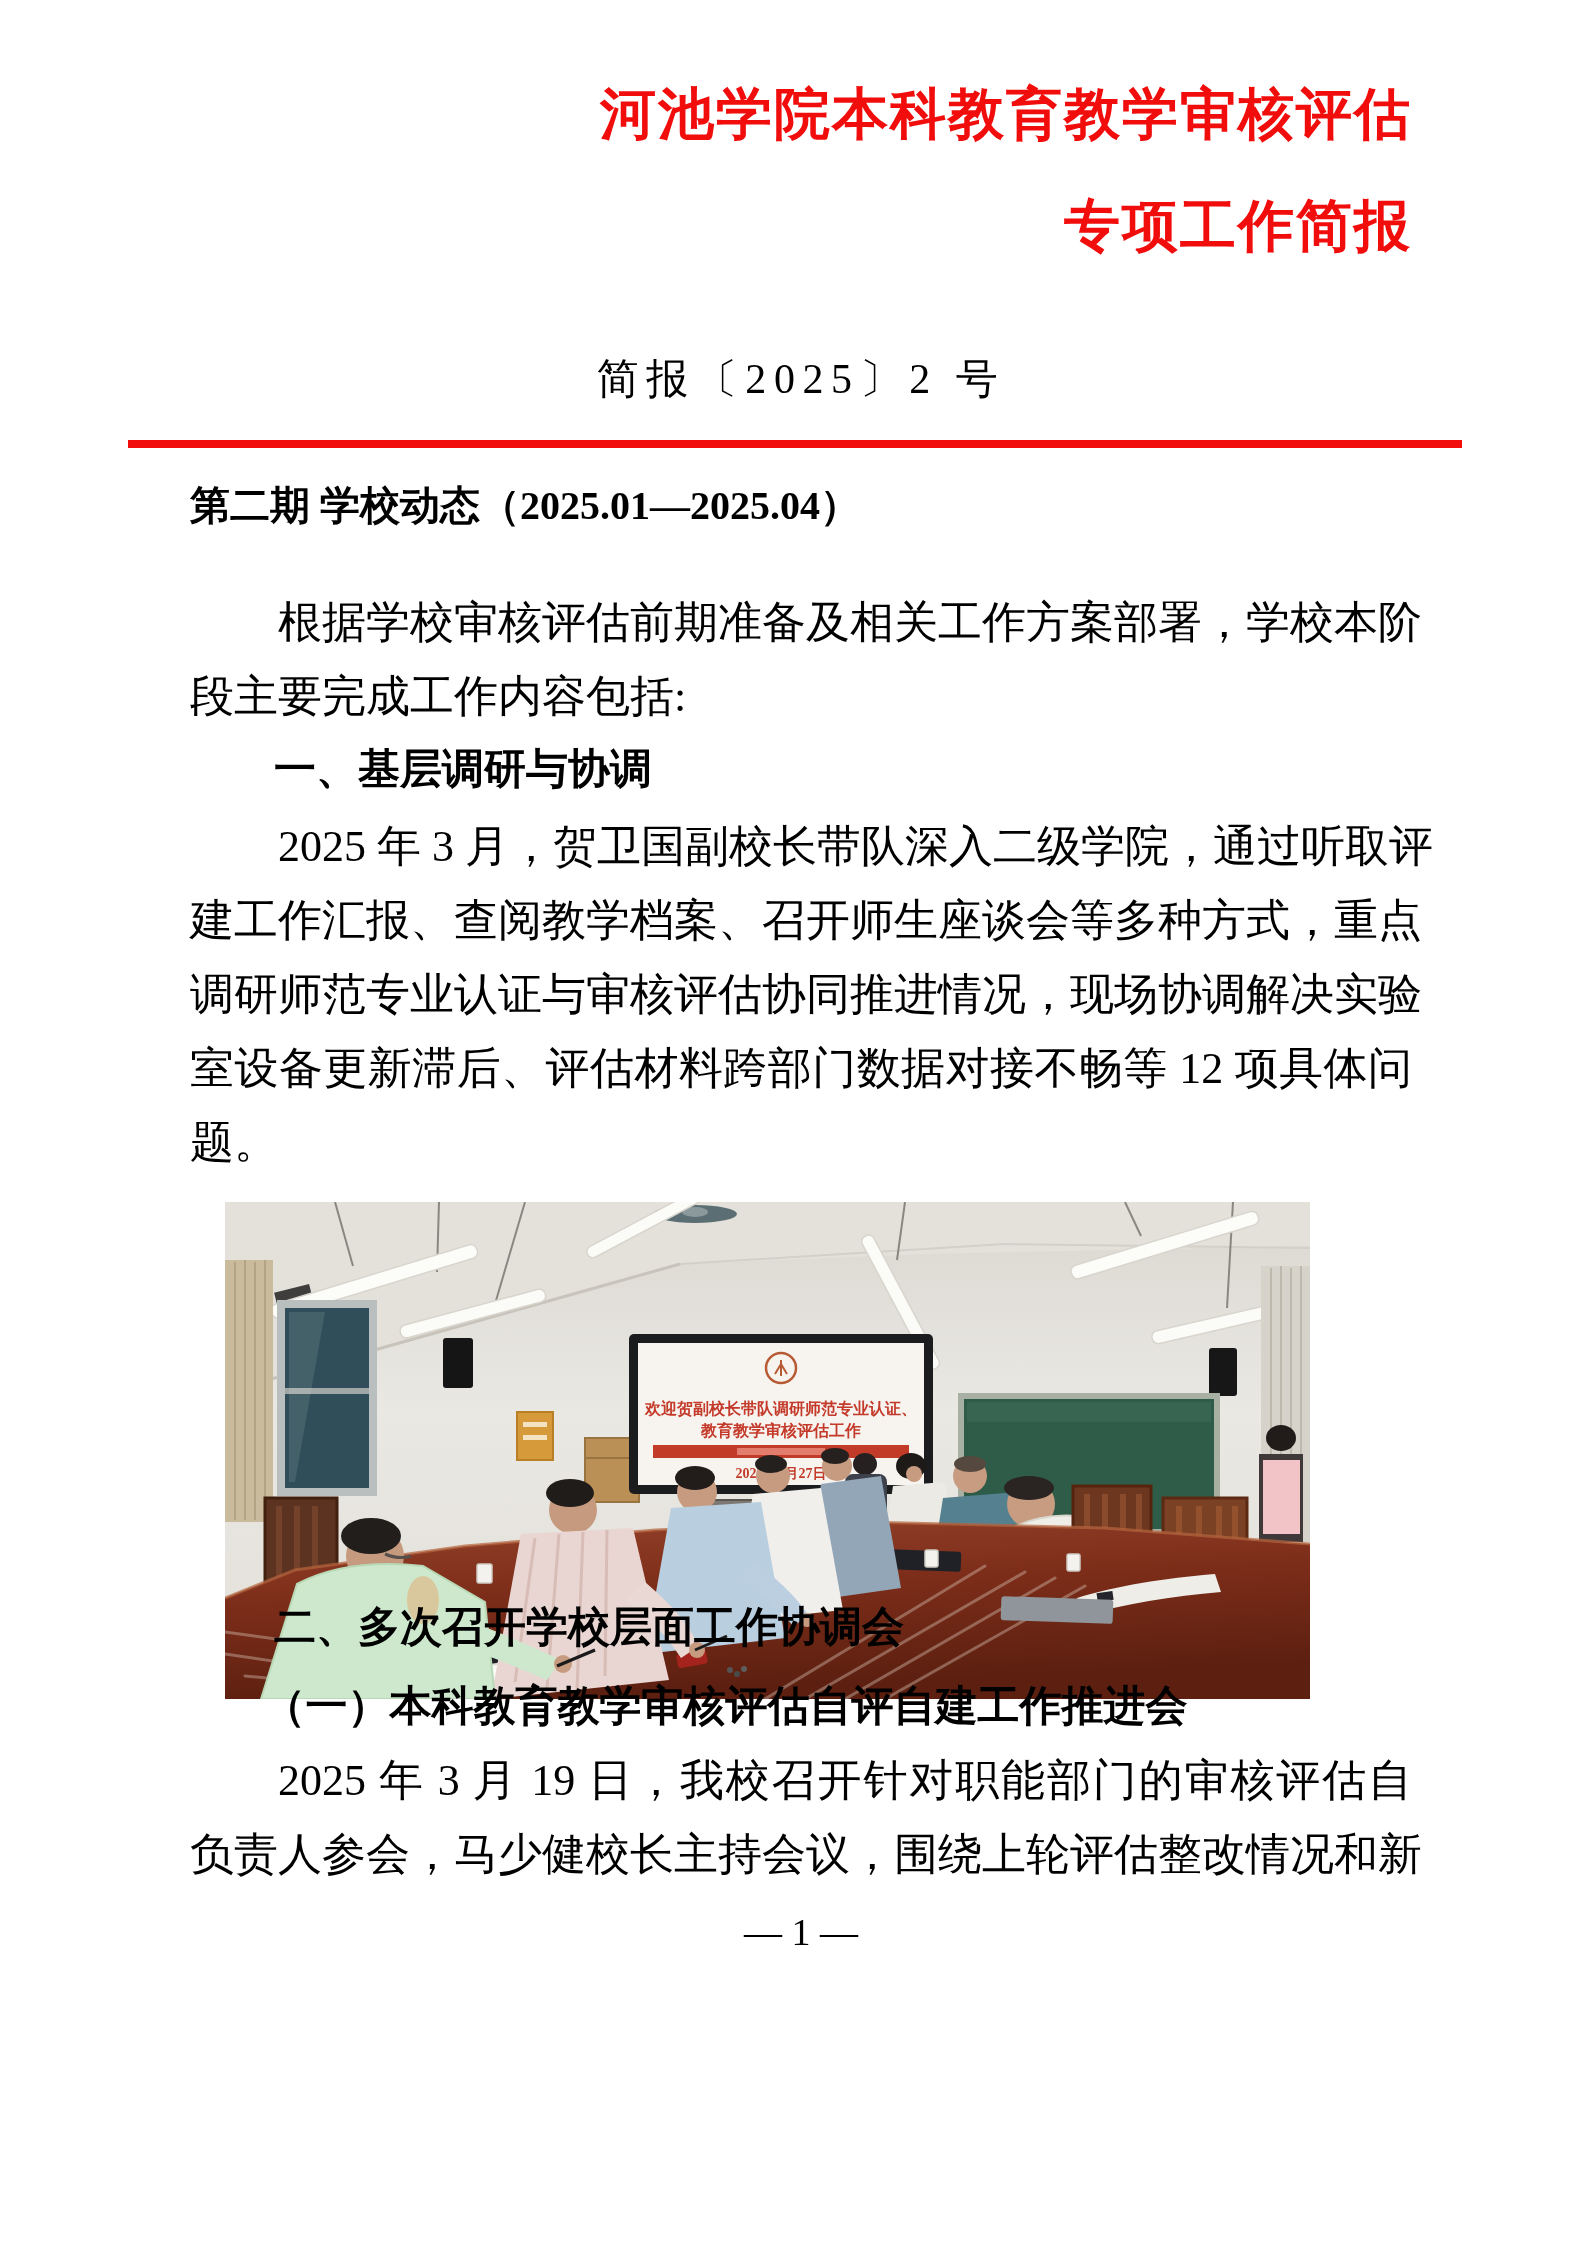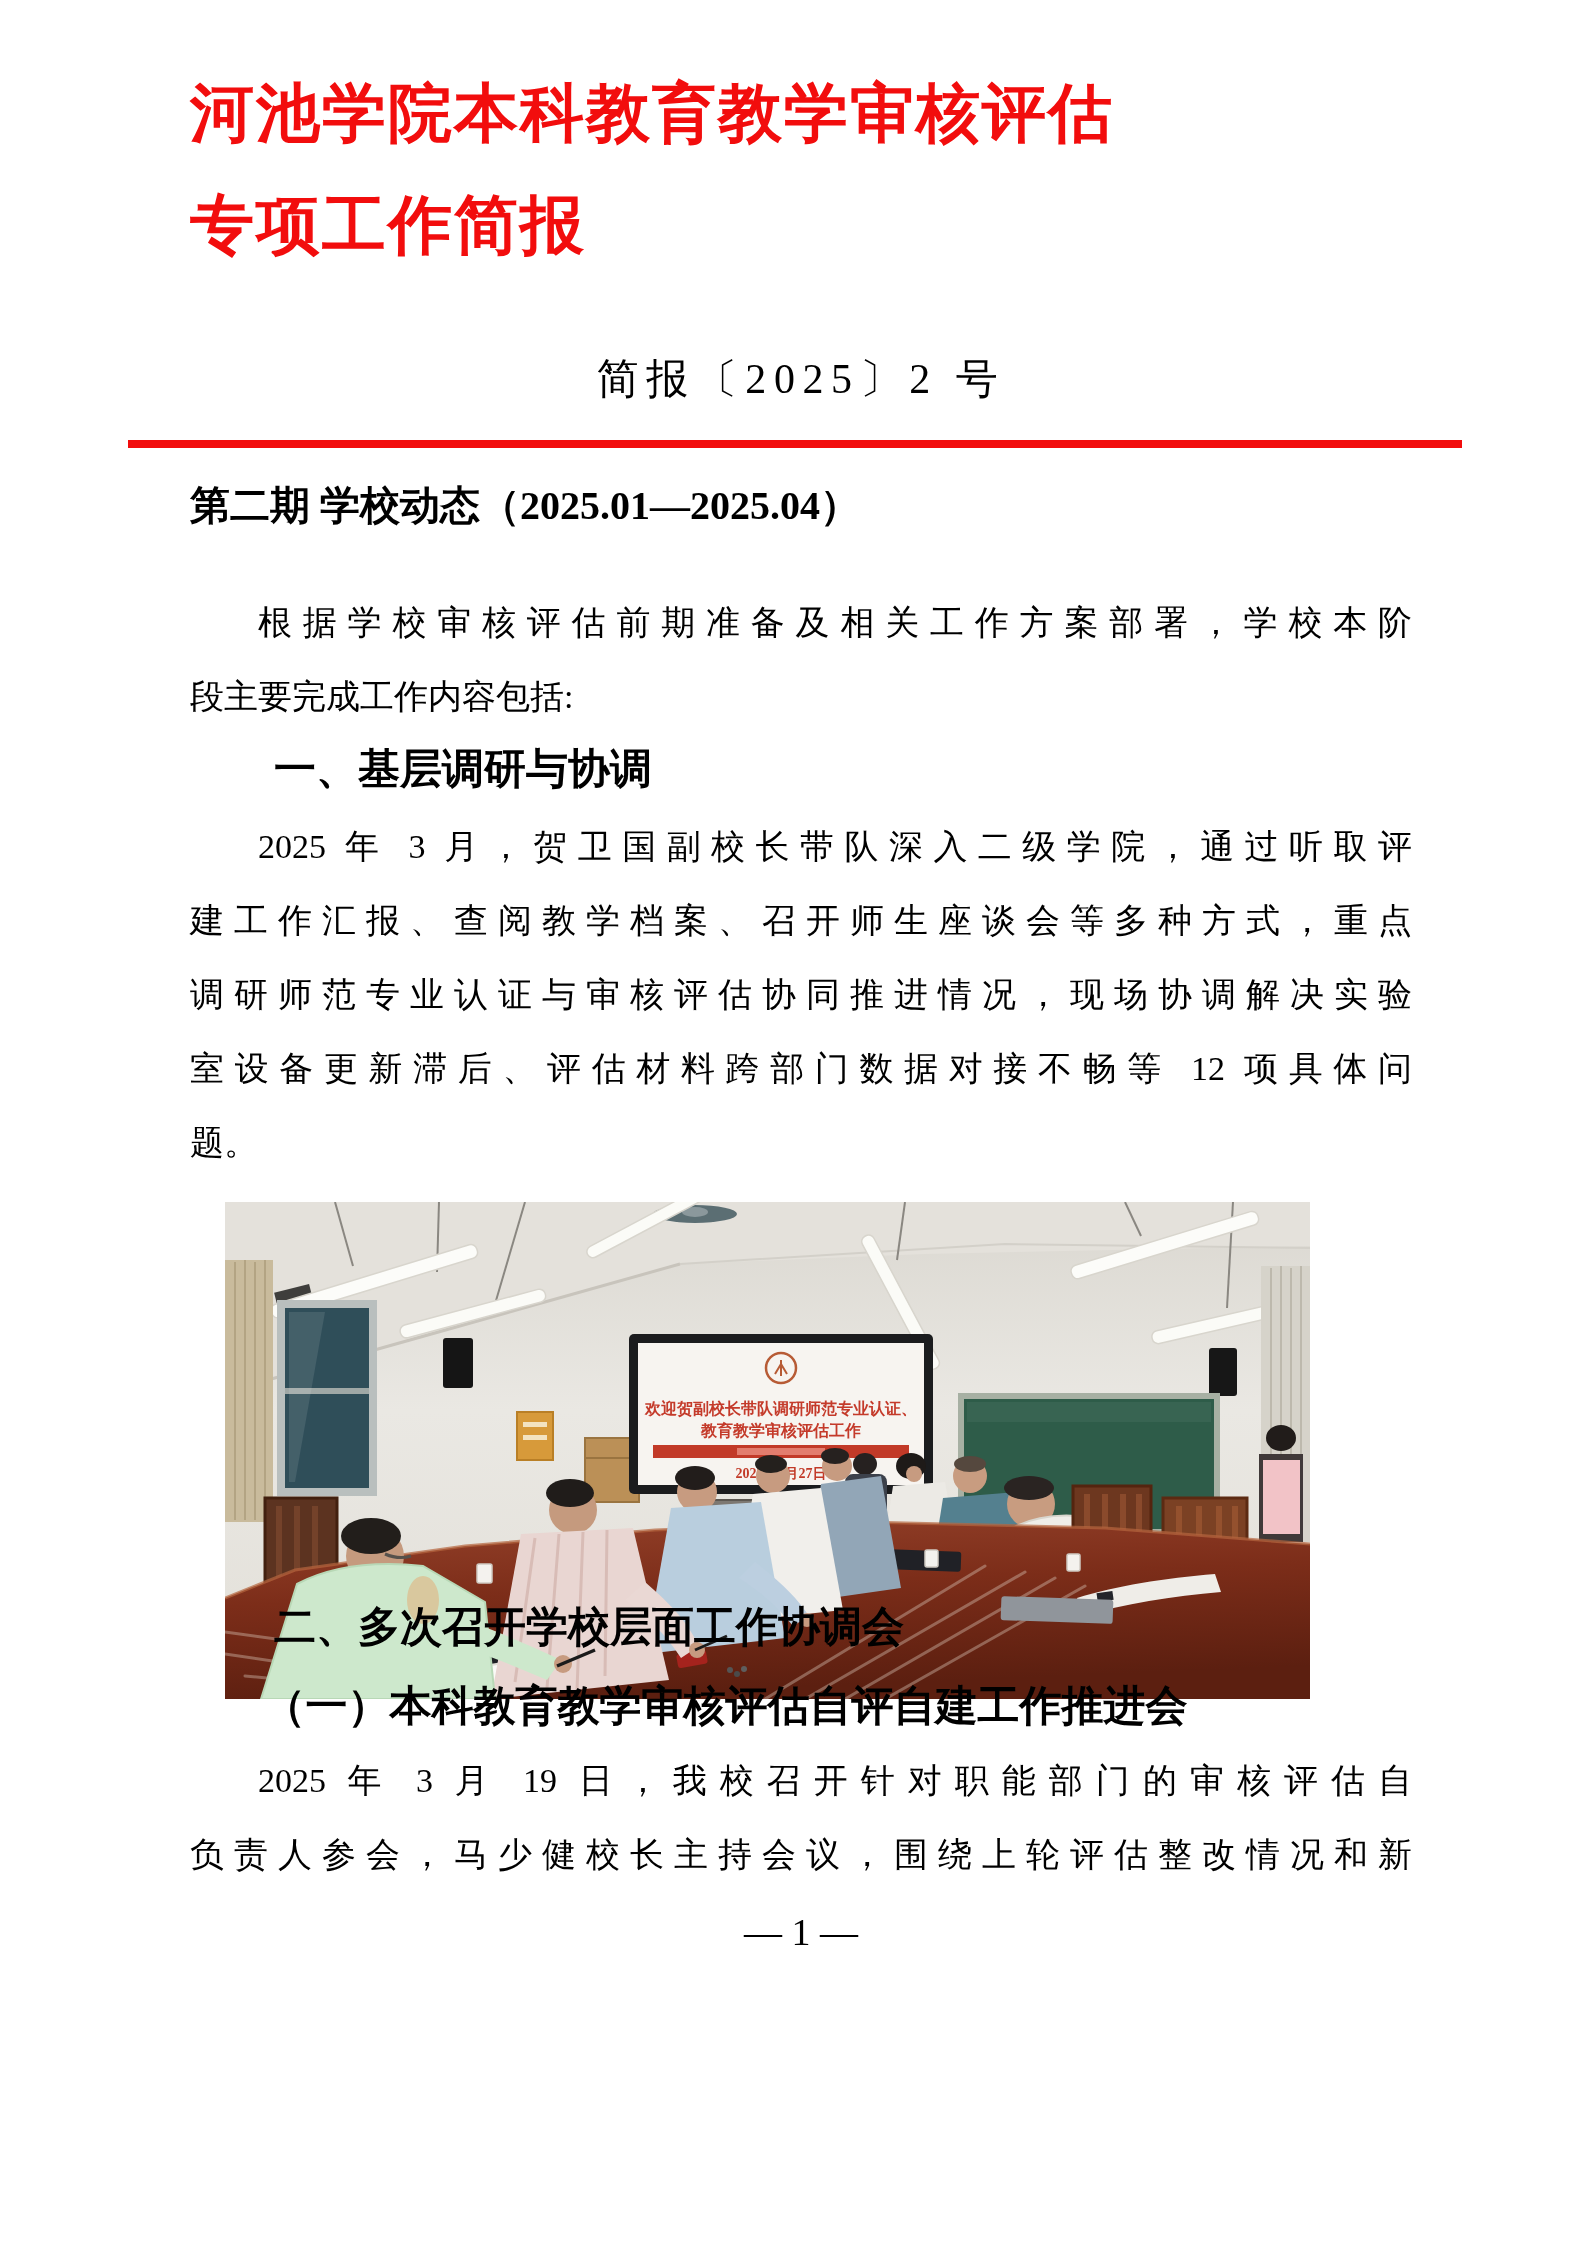--- a/index.html
+++ b/index.html
@@ -9,22 +9,22 @@
     color: #000;
     font-family: "Liberation Serif", "DejaVu Serif", serif;
     overflow: hidden;
     position: relative;
   }
   .page { padding: 58px 175px 0 190px; }
 
   .doc-title {
     color: #f20d0d;
     font-weight: bold;
-    text-align: left;
-    font-size: 64px;
+    text-align: right;
+    font-size: 56px;
     line-height: 112px;
     letter-spacing: 2px;
   }
 
   .issue-line {
     text-align: center;
     font-size: 42px;
     line-height: 50px;
     letter-spacing: 0.18em;
     margin-top: 72px;
@@ -40,21 +40,21 @@
     text-align: left;
     font-weight: bold;
     font-size: 40px;
     line-height: 60px;
     margin-top: 28px;
   }
 
   .body-block { margin-top: 50px; }
 
   .body-line {
-    font-size: 34px;
+    font-size: 44px;
     line-height: 74px;
     text-align: justify;
   }
   .fill { text-align-last: justify; white-space: nowrap; }
   .indent { text-indent: 2em; }
 
   .h-sans {
     font-family: Liberation Mono, monospace;
     font-weight: bold;
     font-size: 42px;

